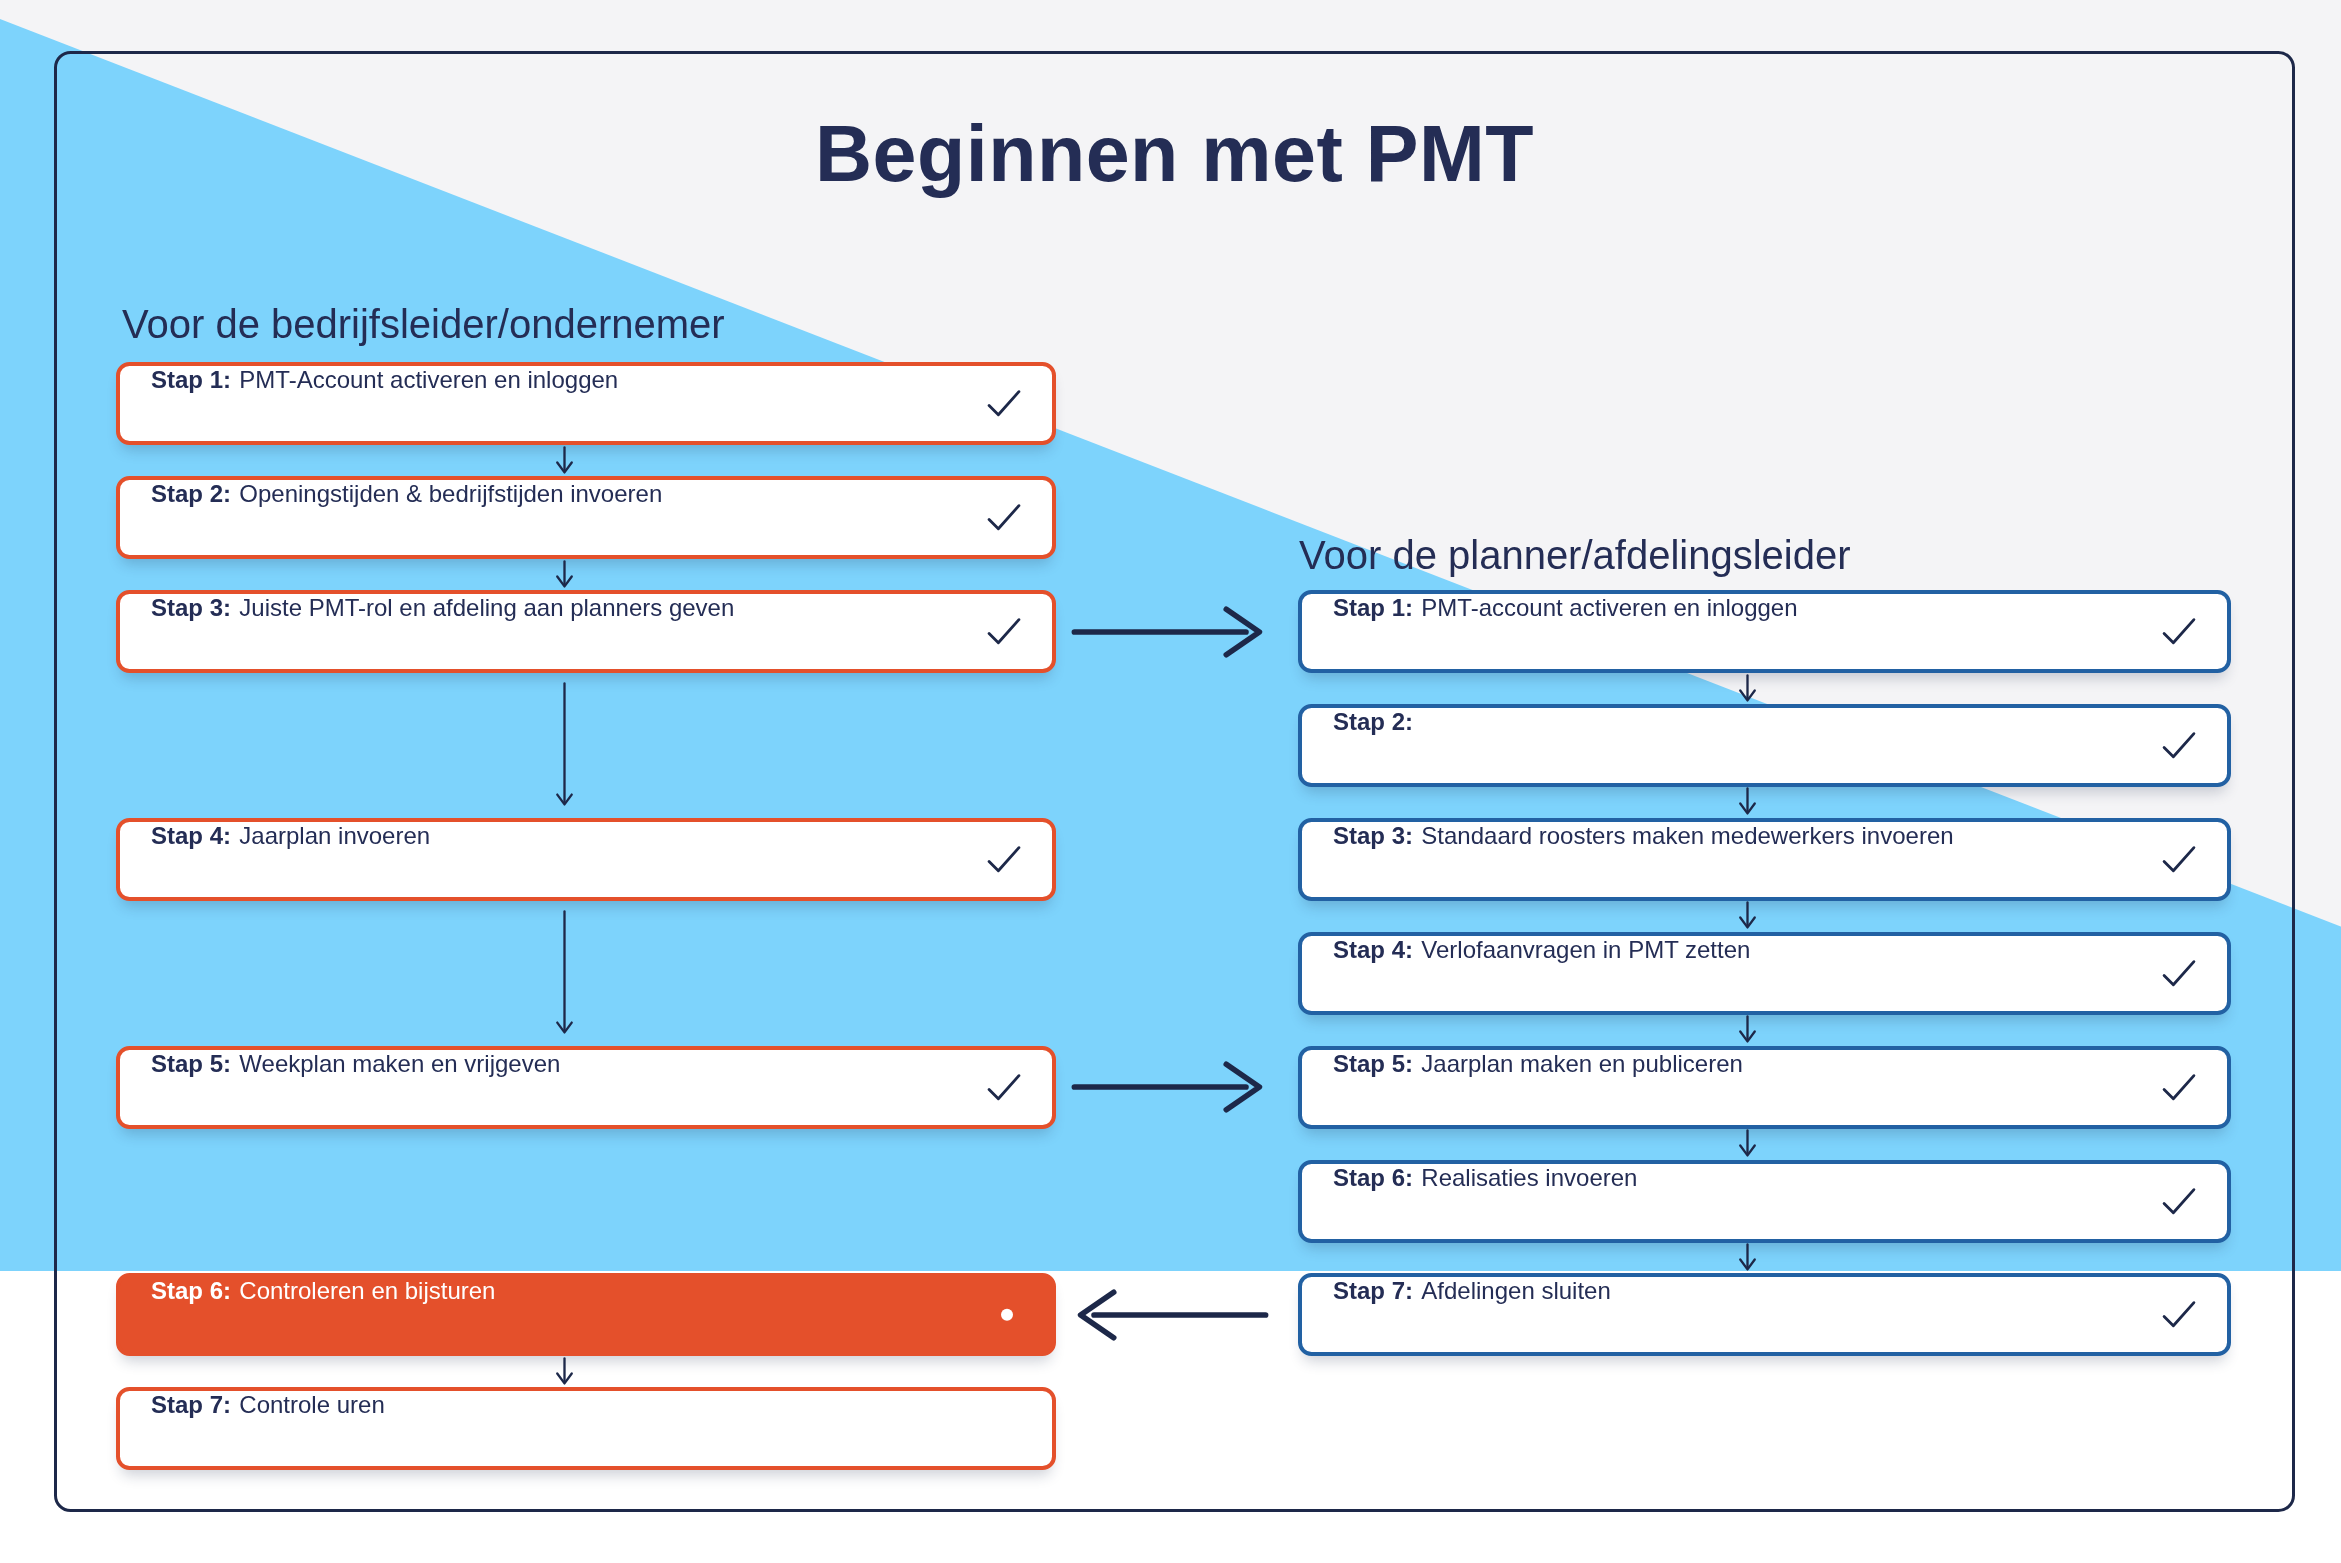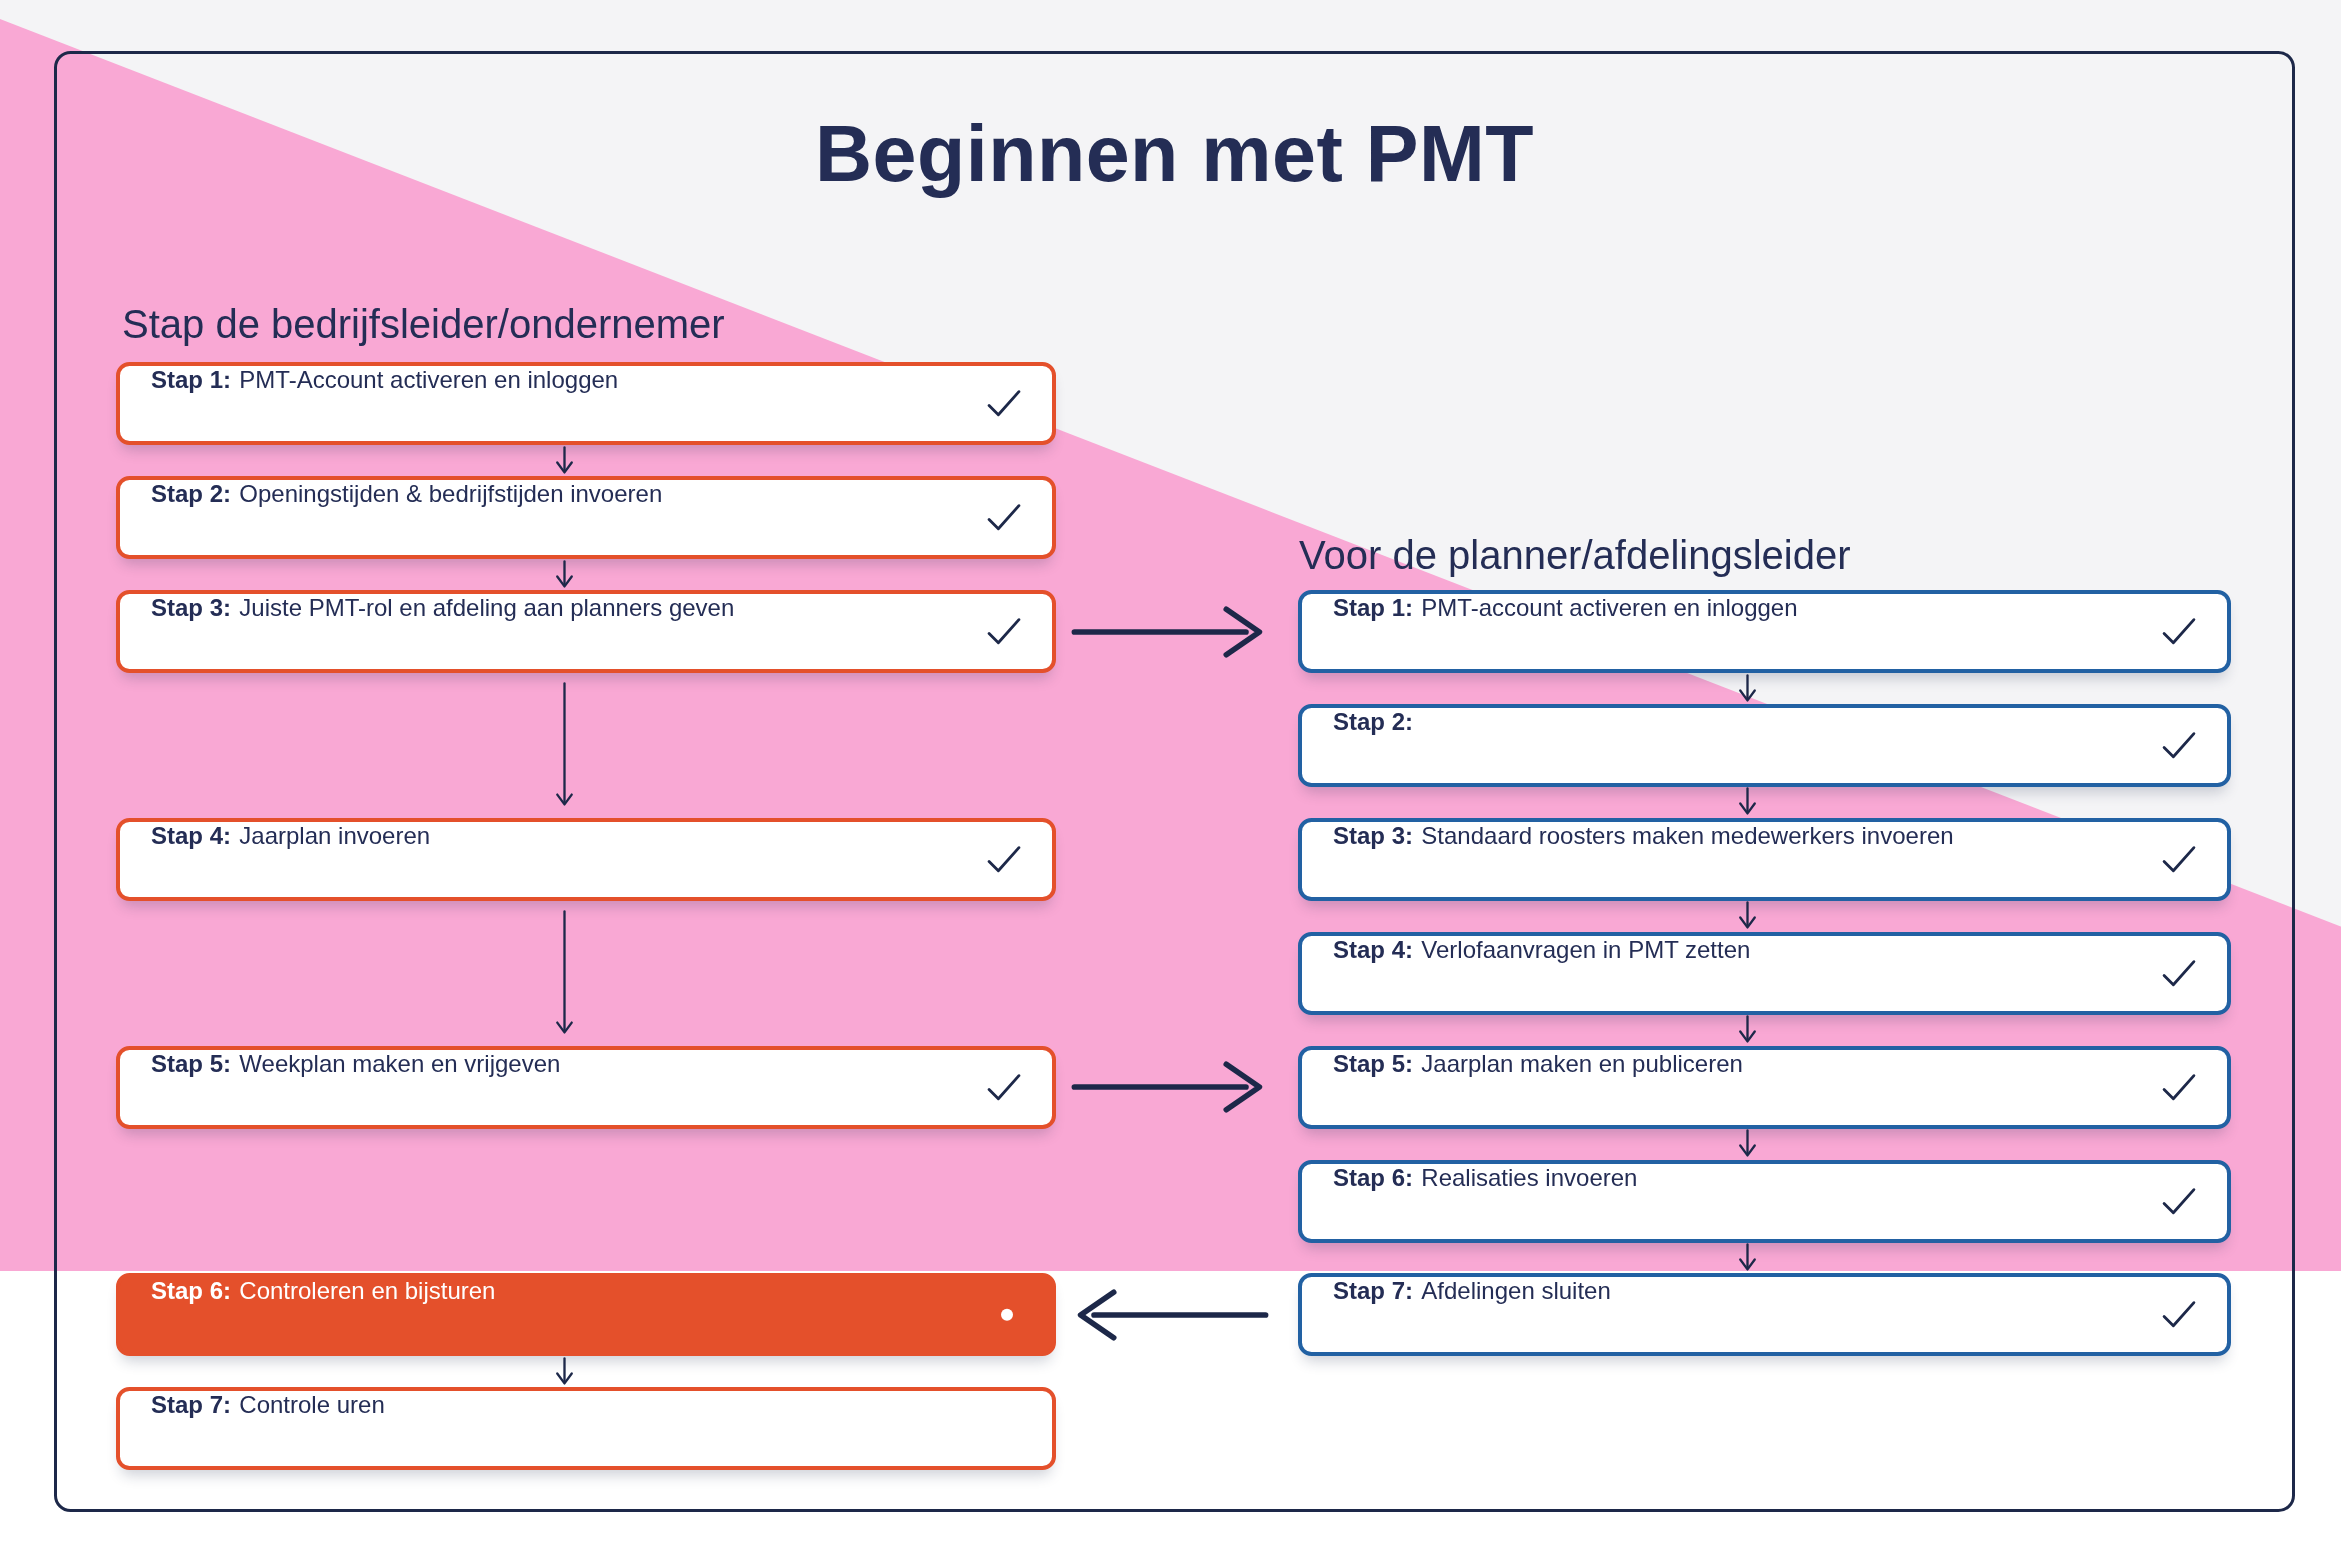--- a/index.html
+++ b/index.html
@@ -2,21 +2,21 @@
 <html style="font-size:8.3px"><head>
 <meta charset="utf-8">
 <style>
   html,body{margin:0;padding:0;}
   body{
     width:2342px;height:1563px;
     font-family:"Liberation Sans", sans-serif;
     background:#ffffff;
     overflow:hidden;
   }
-  .page{position:relative;width:2342px;height:1271px;background:#f9a8d4;}
+  .page{position:relative;width:2342px;height:1271px;background:#7dd3fc;}
   .bg-diag{
     position:absolute;left:0;top:0;width:2342px;height:1563px;
     background:var(--bg-gray,#F4F4F6);
     clip-path:polygon(0 0,2342px 0,2342px 927px,0 19px);
   }
   .card{
     position:absolute;left:54px;top:51px;width:2241px;height:1461px;
     box-sizing:border-box;
     border:3.6px solid var(--navy,#1D2849);
     border-radius:16.6px;
@@ -60,21 +60,21 @@
   .arrow{position:absolute;}
   .arrow svg{display:block;overflow:visible;}
 </style>
 </head>
 <body style="--navy: #1D2849; --text: #242D55; --orange: #E4502B; --blue: #2261A3; --bg-gray: #F4F4F6;">
 
 <div class="page">
   <div class="bg-diag"></div>
   <div class="card"></div>
   <div class="title">Beginnen met PMT</div>
-  <div class="col-heading" id="heading-left">Stap de bedrijfsleider/ondernemer</div>
+  <div class="col-heading" id="heading-left">Voor de bedrijfsleider/ondernemer</div>
   <div class="col-heading" id="heading-right">Voor de planner/afdelingsleider</div>
   <div id="flow-layer">
       <div class="step orange" style="left: 116px; top: 362px; width: 940px;">
         <span class="lbl">Stap 1:</span>
         <span class="txt">PMT-Account activeren en inloggen</span>
         <span class="status-check">
           <svg width="36" height="30" viewBox="0 0 70 58">
             <path d="M6 32 L24 50 L64 5" fill="none" stroke="#1D2849" stroke-width="5.5" stroke-linecap="round" stroke-linejoin="round"></path>
           </svg>
         </span>

